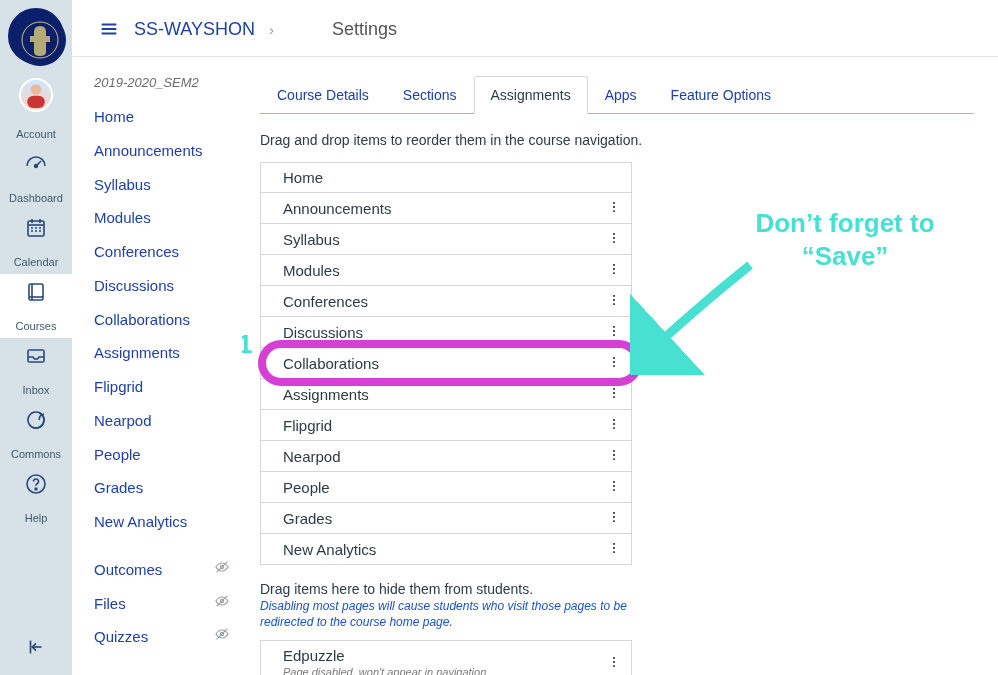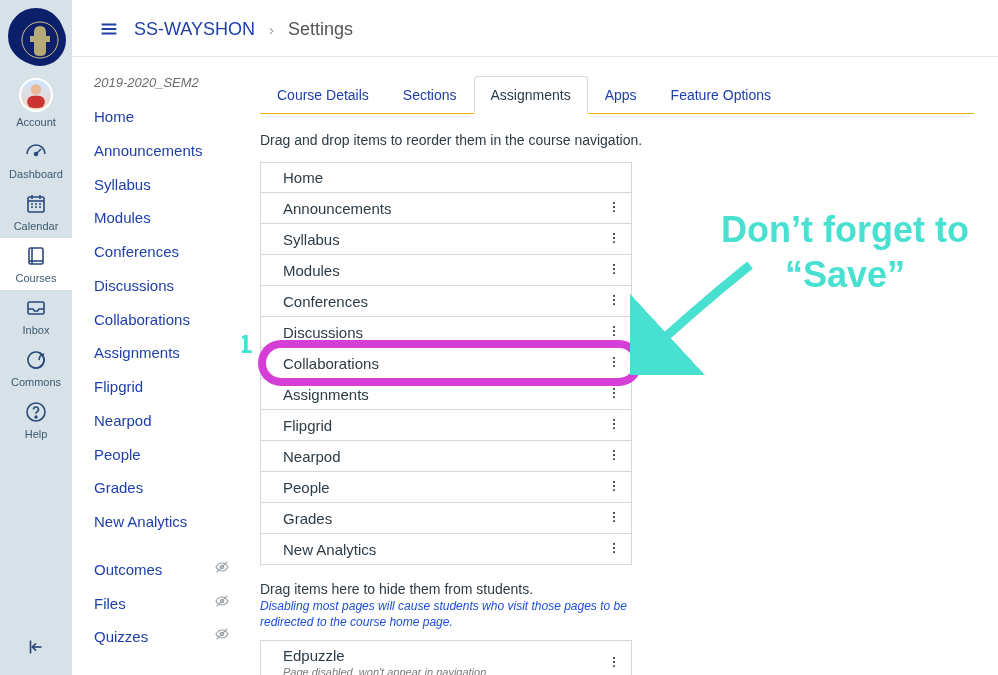--- a/index.html
+++ b/index.html
@@ -14,42 +14,42 @@
   }
   .gnav .logo {
     width: 56px; height: 56px; border-radius: 50%;
     background: #0b1f6b; color: #fff; display: flex; align-items: center;
     justify-content: center; font-size: 9px; margin: 4px 0 8px; border: 4px solid #0b1f6b;
     position: relative;
   }
   .gnav .logo svg { position: absolute; top: 0; left: 0; }
   .gnav-item {
     width: 72px; display: flex; flex-direction: column; align-items: center;
-    gap: 4px; padding: 6px 0 6px; font-size: 11px; color: #3e5a6f;
+    gap: 16px; padding: 6px 0 6px; font-size: 11px; color: #3e5a6f;
     cursor: pointer;
   }
   .gnav-item.active { background: #fff; }
   .gnav-item .gicon { width: 24px; height: 24px; display: flex; align-items: center; justify-content: center; color: #29497a; }
   .gnav-item .avatar {
     width: 34px; height: 34px; border-radius: 50%; background: linear-gradient(#cfe6ff, #f3d6c2);
     border: 2px solid #fff; overflow: hidden; display:flex; align-items:flex-end; justify-content:center;
   }
   .gnav-spacer { flex: 1; }
   .gnav-bottom { width: 72px; display:flex; align-items:center; justify-content:center; padding: 14px 0; color:#3e5a6f; cursor:pointer; }
 
   
   .page { flex: 1; display: flex; flex-direction: column; overflow: hidden; }
   .crumbs {
     display: flex; align-items: center; gap: 14px; padding: 18px 20px 10px 26px;
     font-size: 18px; color: #555;
   }
   .hamburger { color: #1e3faa; cursor: pointer; display:flex; }
   .crumbs .course { color: #1e3faa; font-weight: 500; }
   .crumbs .chev { color: #999; font-size: 15px; }
-  .crumbs .leaf { color: #555; }
+  .crumbs .leaf { color: #555; margin-left: 44px; }
   .hr { height: 1px; background: #e6e6e6; margin: 6px 0 0 0; }
 
   .body { display: flex; flex: 1; overflow: hidden; }
 
   
   .cnav { width: 170px; min-width: 170px; padding: 18px 4px 18px 22px; overflow-y: auto; }
   .term { font-style: italic; color: #6b6b6b; font-size: 13px; margin-bottom: 10px; }
   .cnav a {
     display: flex; align-items: center; justify-content: space-between;
     padding: 6px 8px 6px 0; color: #1e3faa; font-size: 15px; text-decoration: none;
@@ -88,21 +88,21 @@
   .nav-list-2 { margin-top: 10px; }
   .ann-num {
     position: absolute; color: #48e0d0; font-weight: 700; font-size: 26px; pointer-events:none;
     font-family: "Helvetica Neue", Arial, sans-serif;
   }
   .ann-circle-1 {
     position: absolute; border: 8px solid #d63fd6; border-radius: 26px; pointer-events: none;
     left: -2px; top: 265px; width: 384px; height: 46px;
   }
   .ann-text {
-    position: absolute; color: #48e0d0; font-weight: 600; font-size: 36px;
+    position: absolute; color: #48e0d0; font-weight: 600; font-size: 26px;
     left: 450px; top: 132px; line-height: 1.25; pointer-events:none; text-align:center;
     font-family: "Helvetica Neue", Arial, sans-serif; width: 270px;
   }
   .ann-arrow { position: absolute; left: 370px; top: 180px; pointer-events:none; }
   .main-inner { position: relative; }
 </style>
 </head>
 <body>
 
 <nav class="gnav">

